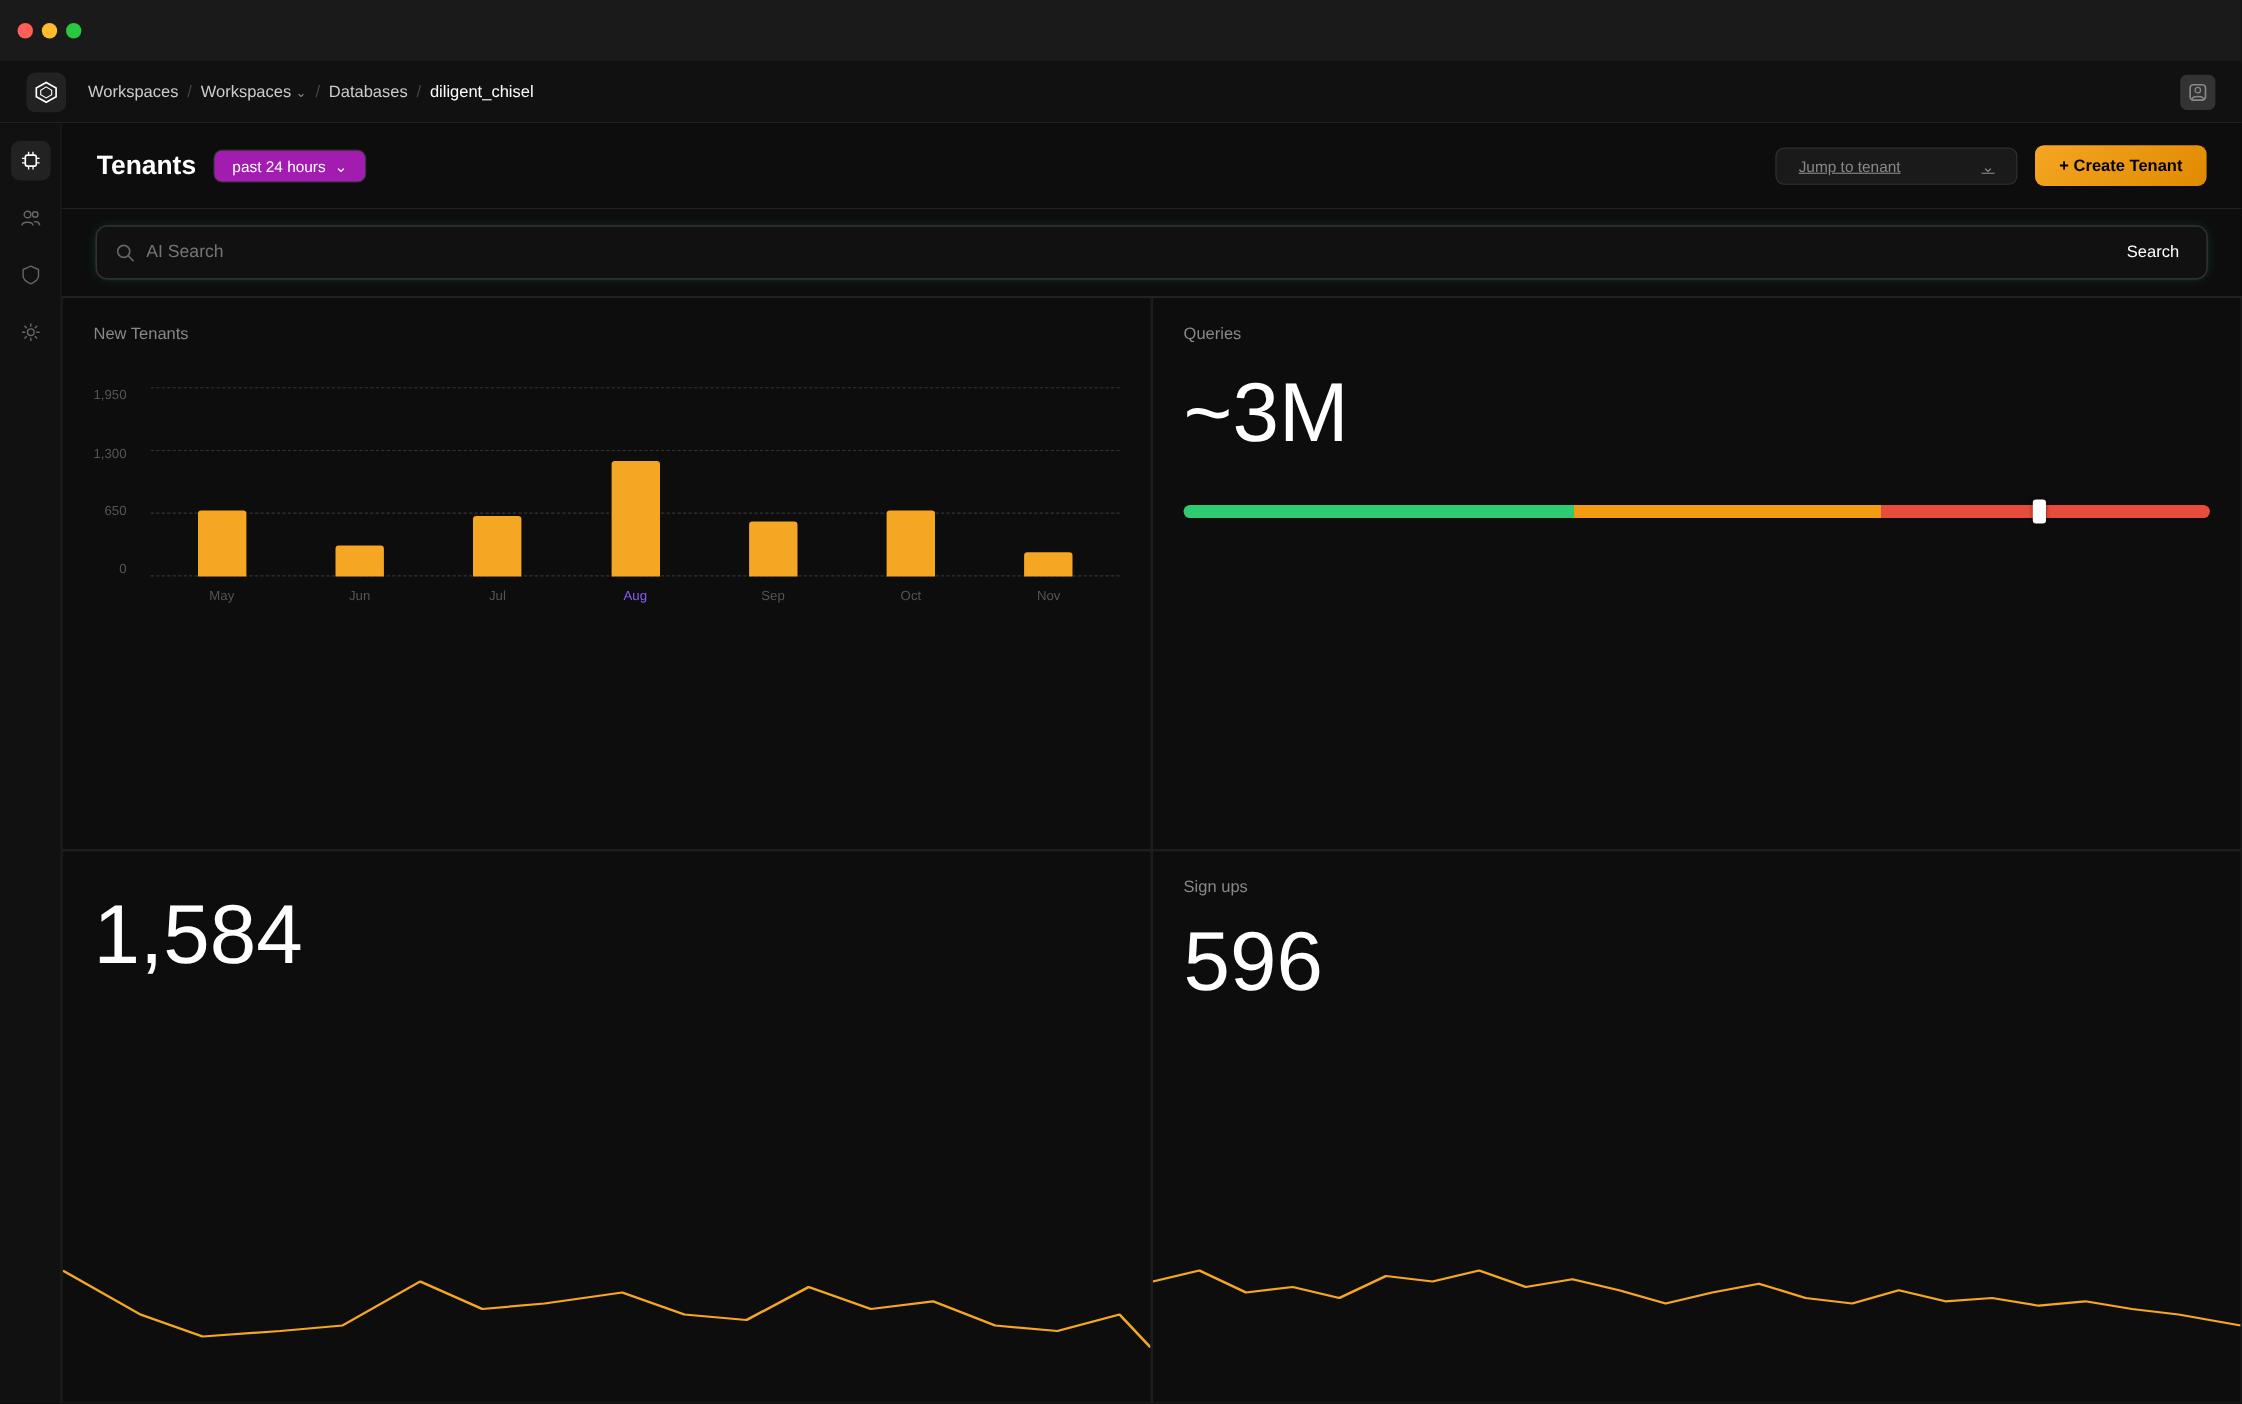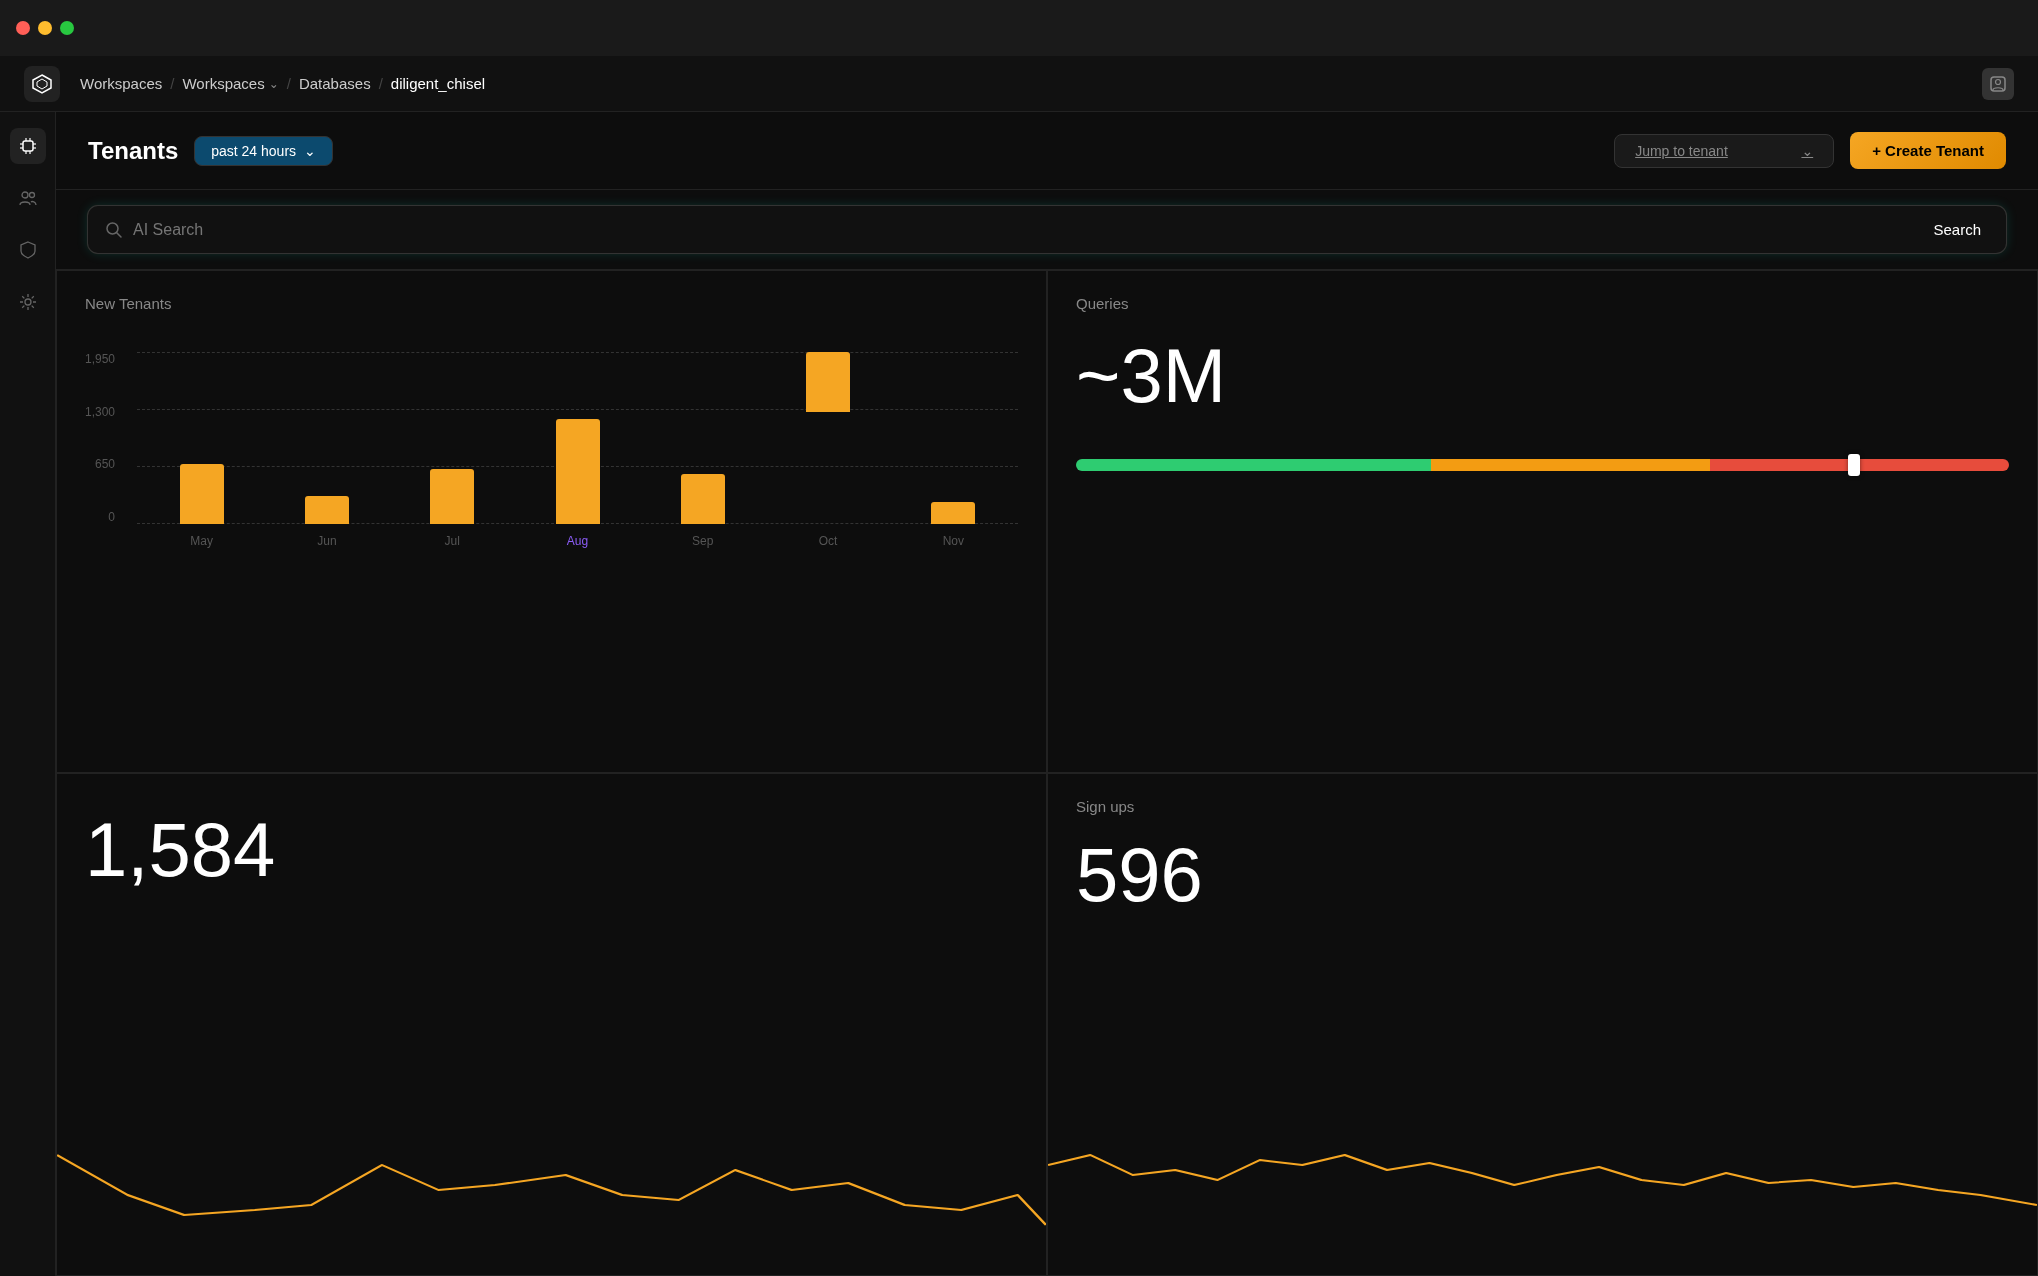--- a/index.html
+++ b/index.html
@@ -106,21 +106,21 @@
       padding: 20px 32px;
       gap: 16px;
       border-bottom: 1px solid #222;
     }
     .page-title {
       font-size: 24px;
       font-weight: 600;
       color: #fff;
     }
     .time-select {
-      background: #0c4a6e;
+      background: #a21caf;
       border: 1px solid #333;
       border-radius: 8px;
       color: #fff;
       padding: 6px 16px;
       font-size: 14px;
       display: flex; align-items: center; gap: 8px;
       cursor: pointer;
     }
     .jump-select {
       margin-left: auto;
@@ -352,21 +352,21 @@
               <div style="flex:1;display:flex;flex-direction:column;align-items:center;justify-content:flex-end;height:100%;position:relative;">
                 <div style="width:44px;height:105px;background:#f5a623;border-radius:3px 3px 0 0;"></div>
                 <span style="position:absolute;bottom:-24px;font-size:12px;color:#8b5cf6;">Aug</span>
               </div>
 
               <div style="flex:1;display:flex;flex-direction:column;align-items:center;justify-content:flex-end;height:100%;position:relative;">
                 <div style="width:44px;height:50px;background:#f5a623;border-radius:3px 3px 0 0;"></div>
                 <span style="position:absolute;bottom:-24px;font-size:12px;color:#555;">Sep</span>
               </div>
 
-              <div style="flex:1;display:flex;flex-direction:column;align-items:center;justify-content:flex-start;height:100%;position:relative;">
+              <div style="flex:1;display:flex;flex-direction:column;align-items:center;justify-content:flex-end;height:100%;position:relative;">
                 <div style="width:44px;height:60px;background:#f5a623;border-radius:3px 3px 0 0;"></div>
                 <span style="position:absolute;bottom:-24px;font-size:12px;color:#555;">Oct</span>
               </div>
 
               <div style="flex:1;display:flex;flex-direction:column;align-items:center;justify-content:flex-end;height:100%;position:relative;">
                 <div style="width:44px;height:22px;background:#f5a623;border-radius:3px 3px 0 0;"></div>
                 <span style="position:absolute;bottom:-24px;font-size:12px;color:#555;">Nov</span>
               </div>
             </div>
           </div>

